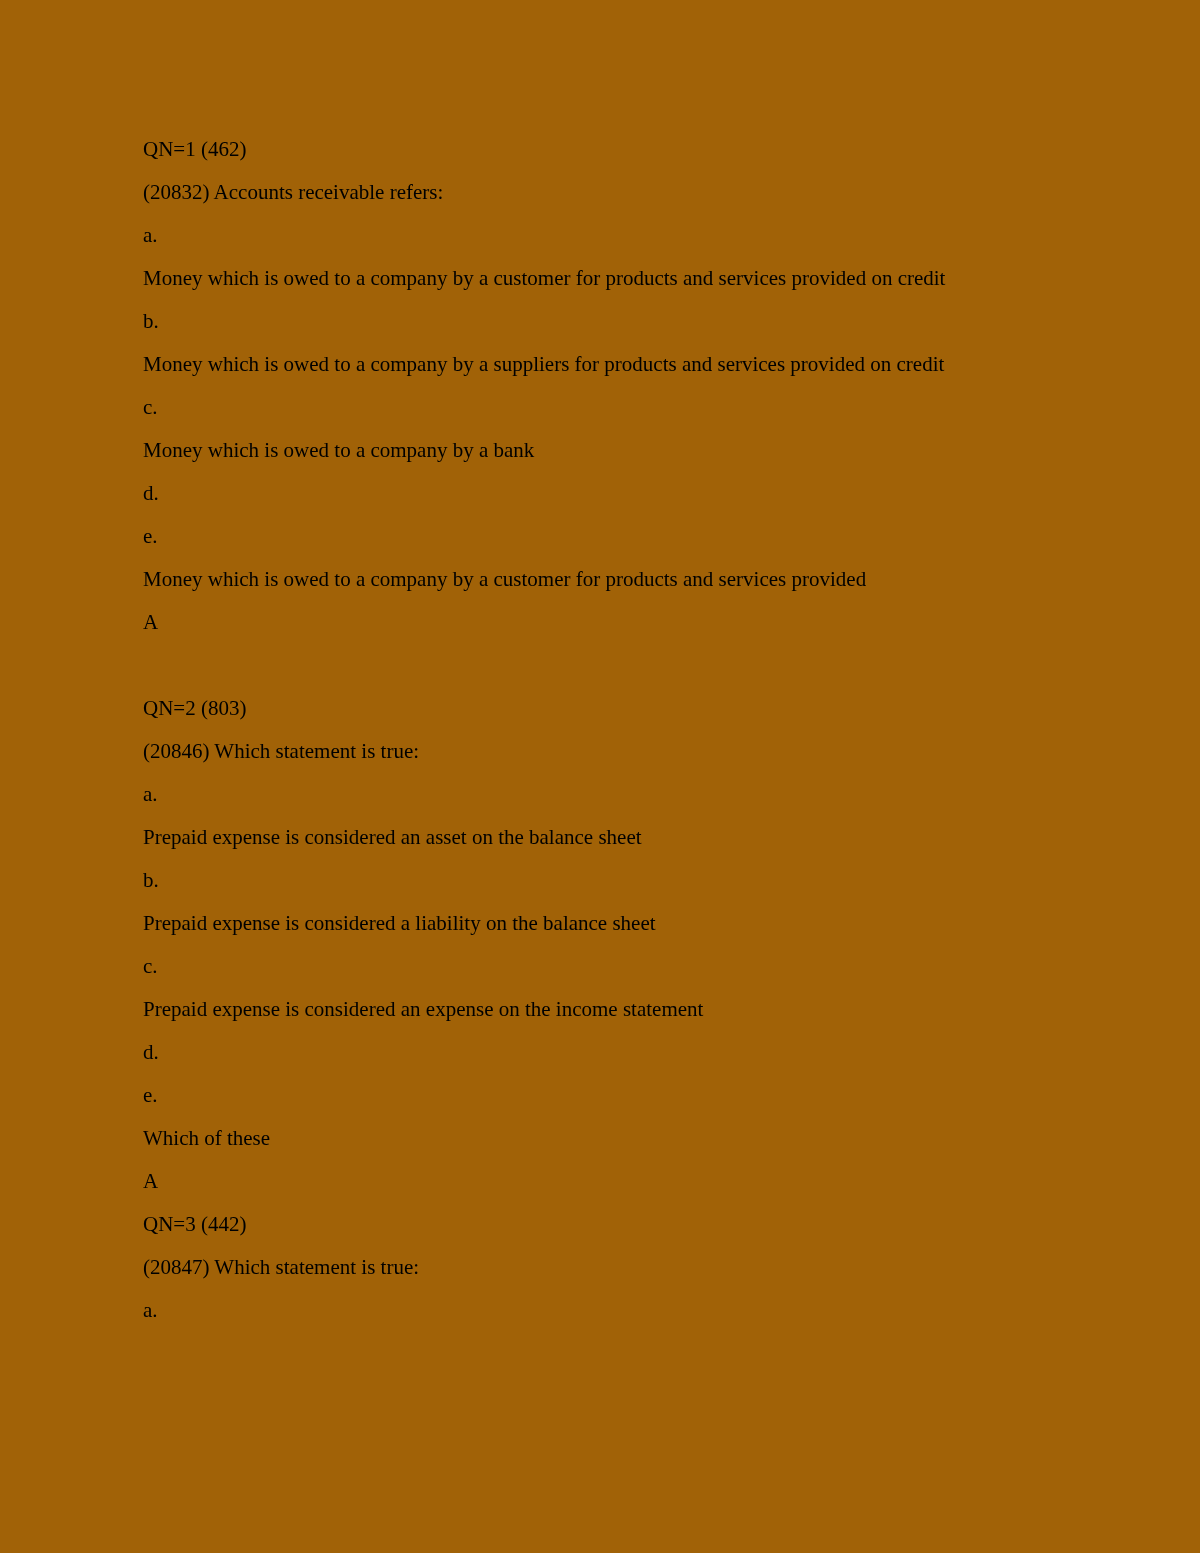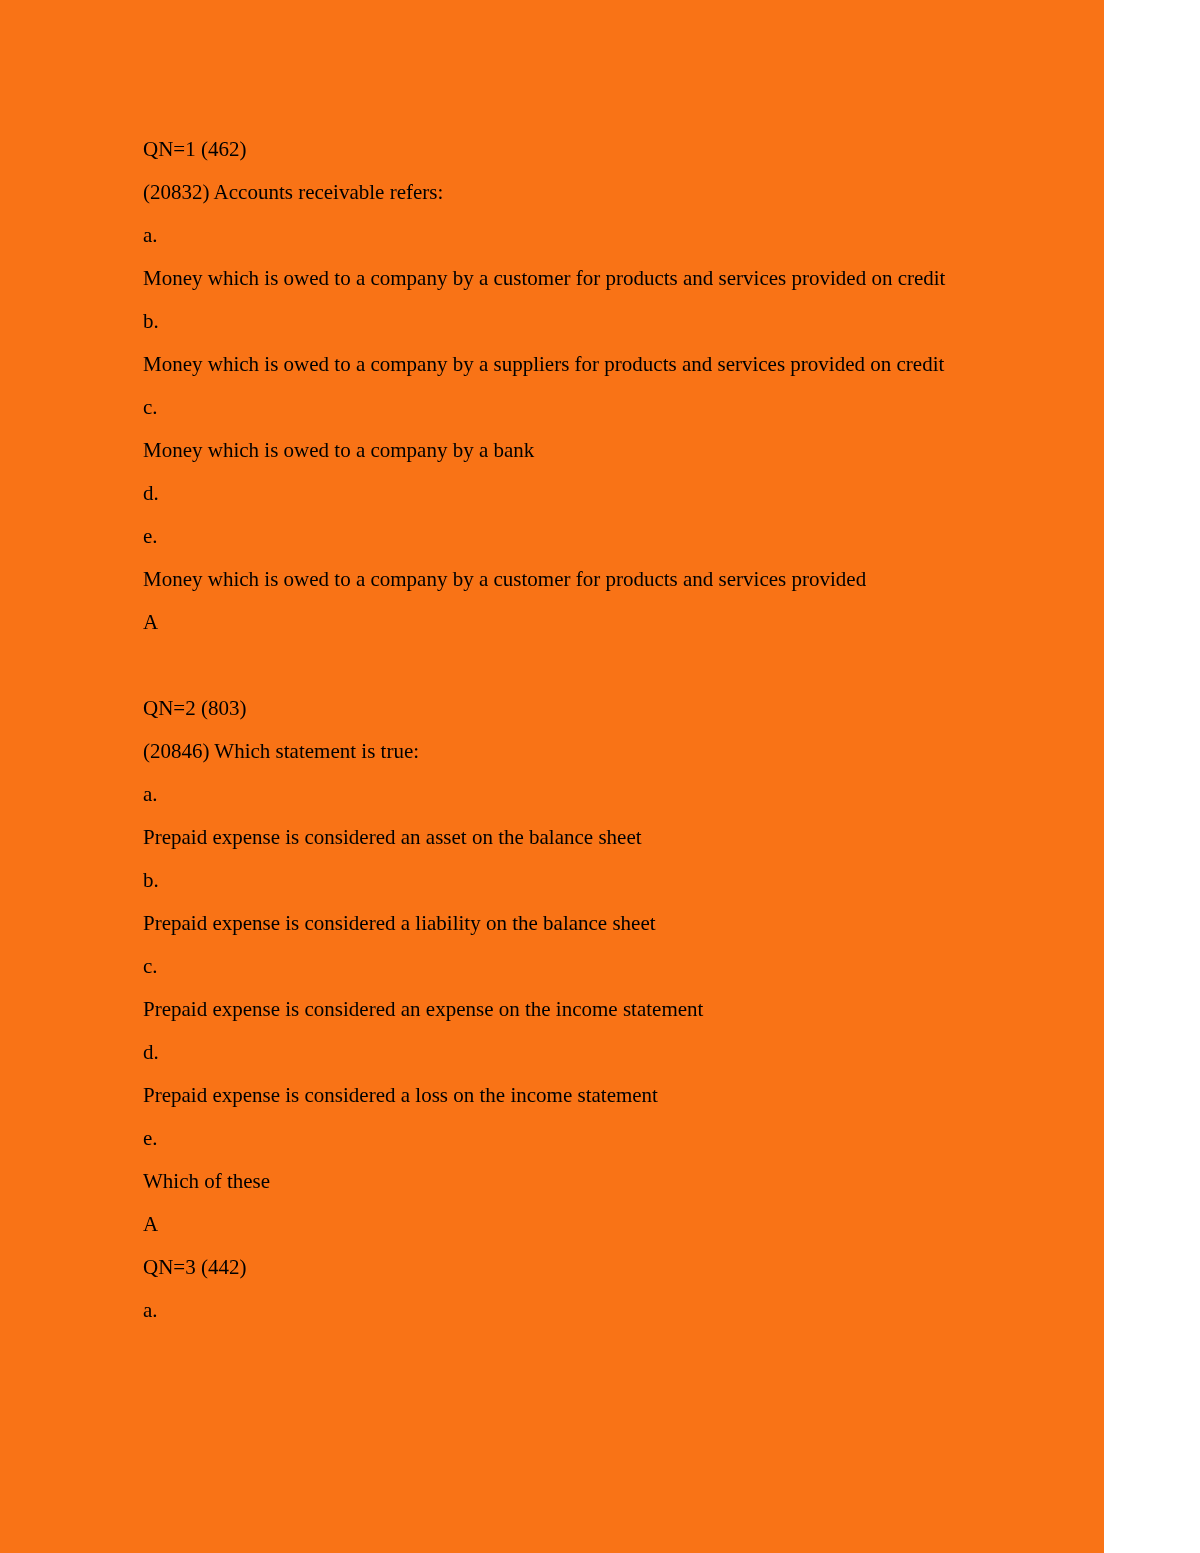--- a/index.html
+++ b/index.html
@@ -9,24 +9,24 @@
   }
   body {
     width: 1200px;
     height: 1553px;
     font-family: "Liberation Serif", "DejaVu Serif", serif;
     color: #000000;
     overflow: hidden;
   }
   .page {
     box-sizing: border-box;
-    width: 1104px;
+    width: 1200px;
     height: 1553px;
     padding: 128px 52px 0 143px;
-    background: #f97316;
+    background: #a16207;
   }
   .page p {
     margin: 0;
     padding: 0;
     font-size: 21px;
     line-height: 43px;
     white-space: nowrap;
   }
   .blank-line {
     height: 43px;
@@ -67,27 +67,27 @@
     <p>a.</p>
     <p>Prepaid expense is considered an asset on the balance sheet</p>
 
     <p>b.</p>
     <p>Prepaid expense is considered a liability on the balance sheet</p>
 
     <p>c.</p>
     <p>Prepaid expense is considered an expense on the income statement</p>
 
     <p>d.</p>
-    <p>Prepaid expense is considered a loss on the income statement</p>
 
     <p>e.</p>
     <p>Which of these</p>
 
     <p>A</p>
   </section>
 
   <section>
     <p>QN=3 (442)</p>
+    <p>(20847) Which statement is true:</p>
 
     <p>a.</p>
   </section>
 
 </div>
 
 </body></html>

